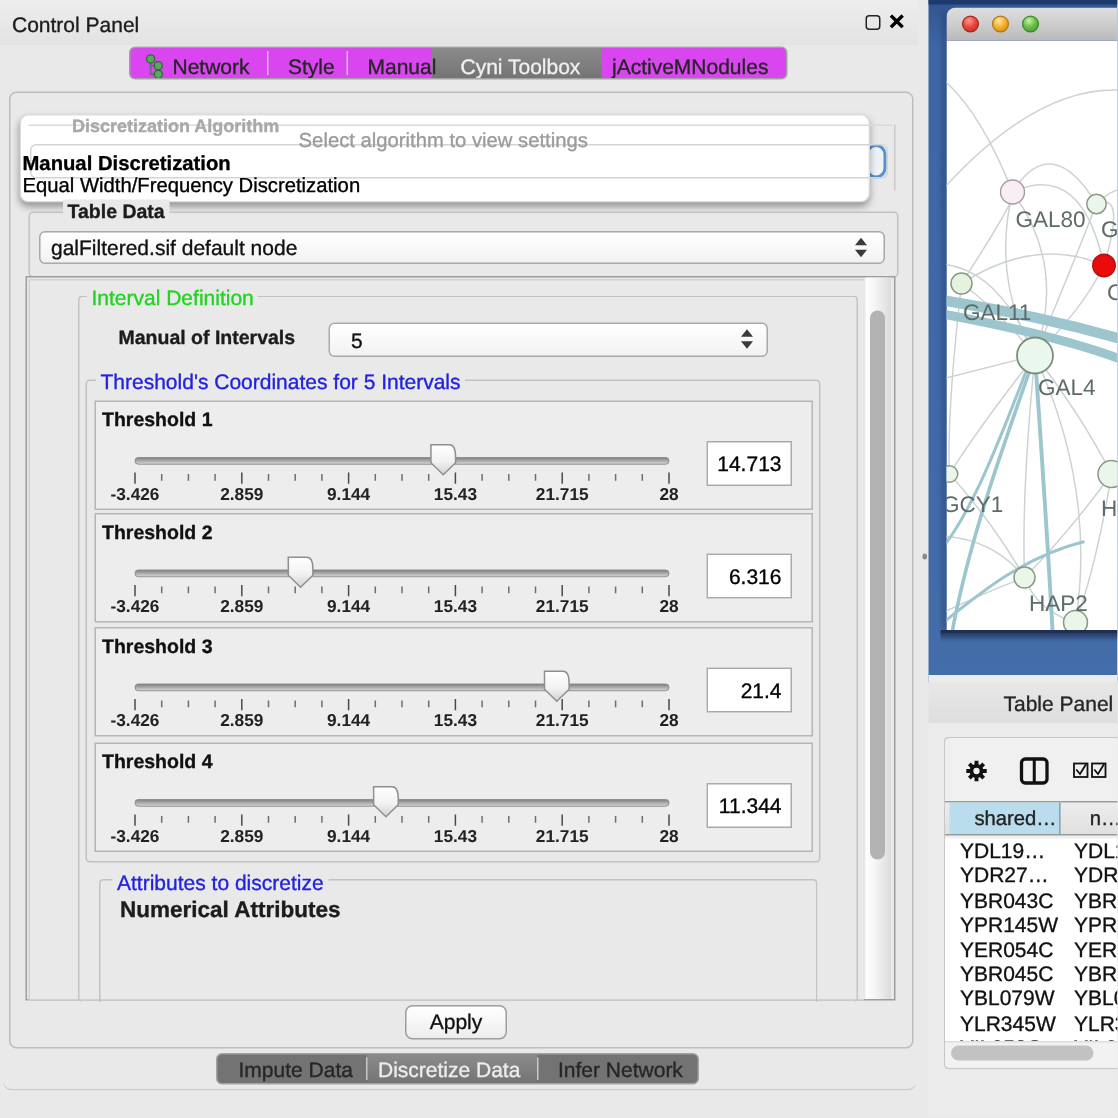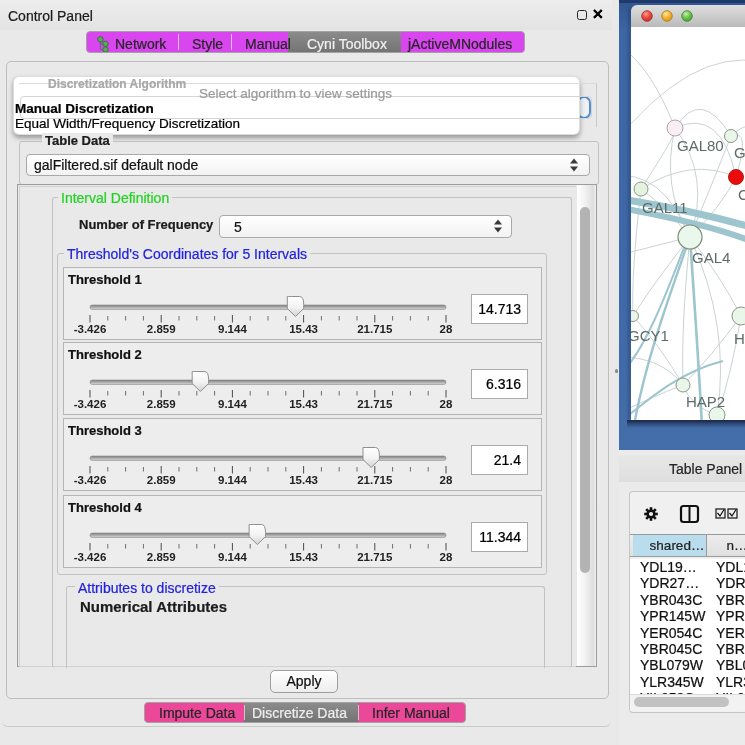--- a/index.html
+++ b/index.html
@@ -65,21 +65,21 @@
 
   <div class="abs" style="left:17px;top:184px;width:578px;height:481px;border:1px solid #9d9d9d;background:#e9e9e9;"></div>
 
   <div class="abs" style="left:577px;top:185px;width:17px;height:481px;background:linear-gradient(90deg,#ffffff,#f4f4f4 40%,#dcdcdc);"></div>
   <div class="abs" style="left:580px;top:207px;width:10px;height:366px;background:#b3b3b3;border-radius:5px;"></div>
   <div class="abs" style="left:19px;top:186px;width:556px;height:479px;border:1px solid #d2d2d2;border-right:none;"></div>
 
   <div class="abs" style="left:52px;top:197px;width:518px;height:470px;border:1px solid #c2c2c2;border-radius:3px;border-bottom:none;"></div>
   <div class="abs" style="left:58px;top:190px;background:#e9e9e9;padding:0 3px;font-size:14px;color:#21d421;">Interval Definition</div>
 
-  <div class="abs" style="left:79px;top:217px;font-size:13px;font-weight:bold;color:#1c1c1c;">Number of Frequency</div>
+  <div class="abs" style="left:79px;top:217px;font-size:13px;font-weight:bold;color:#1c1c1c;">Manual of Intervals</div>
   <div class="combo" style="left:219px;top:215px;width:291px;height:21px;">
     <div class="abs" style="left:14px;top:2.5px;">5</div>
     <svg class="abs" style="left:272px;top:2px;" width="12" height="16" viewBox="0 0 12 16">
         <path d="M 6 1.5 L 10 6.5 L 2 6.5 Z" fill="#3a3a3a"></path>
         <path d="M 6 14.5 L 10 9.5 L 2 9.5 Z" fill="#3a3a3a"></path>
       </svg>
   </div>
 
   <div class="abs" style="left:57px;top:253px;width:488px;height:320px;border:1px solid #c2c2c2;border-radius:3px;"></div>
   <div class="abs" style="left:64px;top:246px;background:#e9e9e9;padding:0 3px;font-size:14px;color:#2222dd;">Threshold's Coordinates for 5 Intervals</div>
@@ -266,27 +266,27 @@
   <div class="abs" style="left:471px;top:522px;width:57px;height:30px;background:#fff;border:1px solid #aaa;font-size:14px;color:#000;text-align:right;line-height:28px;padding-right:6px;box-sizing:border-box;">11.344</div>
 
   <div class="abs" style="left:66px;top:586px;width:477px;height:85px;border:1px solid #c2c2c2;border-radius:3px;border-bottom:none;"></div>
   <div class="abs" style="left:75px;top:580px;background:#e9e9e9;padding:0 3px;font-size:14px;color:#2222dd;">Attributes to discretize</div>
   <div class="abs" style="left:80px;top:598px;font-size:15px;font-weight:bold;color:#1c1c1c;">Numerical Attributes</div>
 
   <div class="abs" style="left:18px;top:668px;width:577px;height:29px;background:#e9e9e9;"></div>
 
   <div class="abs" style="left:270px;top:670px;width:66px;height:21px;background:linear-gradient(#ffffff,#ededed);border:1px solid #9e9e9e;border-radius:5px;font-size:14px;color:#111;text-align:center;line-height:20px;">Apply</div>
 
-  <div class="abs" style="left:144px;top:702px;width:320px;height:19px;background:#ec4899;border:1px solid #a2a2a2;border-radius:4px;overflow:hidden;">
+  <div class="abs" style="left:144px;top:702px;width:320px;height:19px;background:#737373;border:1px solid #a2a2a2;border-radius:4px;overflow:hidden;">
     <div class="abs" style="left:99px;top:0;width:114px;height:19px;background:linear-gradient(#8b8b8b,#747474);"></div>
     <div class="abs" style="left:99px;top:2px;width:1px;height:15px;background:#c8c8c8;"></div>
     <div class="abs" style="left:213px;top:2px;width:1px;height:15px;background:#c8c8c8;"></div>
     <div class="abs" style="left:14px;top:2px;font-size:14px;color:#262626;">Impute Data</div>
     <div class="abs" style="left:107px;top:2px;font-size:14px;color:#ededed;">Discretize Data</div>
-    <div class="abs" style="left:227px;top:2px;font-size:14px;color:#262626;">Infer Manual</div>
+    <div class="abs" style="left:227px;top:2px;font-size:14px;color:#262626;">Infer Network</div>
   </div>
 
   <div class="abs" style="left:615px;top:369px;width:3px;height:4px;background:#8a8a8a;border-radius:2px;"></div>
 
   <div class="abs" style="left:619px;top:0;width:126px;height:455px;background:linear-gradient(#31548f,#3c66a4 30px,#3f69a8 300px,#446ea9);"></div>
   <div class="abs" style="left:619px;top:0;width:126px;height:3px;background:#1d3a6b;"></div>
 
   <div class="abs" style="left:628px;top:8px;width:3px;height:412px;background:rgba(20,32,64,0.3);filter:blur(1.5px);"></div>
 
   <div class="abs" style="left:631px;top:5px;width:114px;height:22px;background:linear-gradient(#dedede,#cfcfcf 45%,#b9b9b9);border-radius:6px 0 0 0;border-bottom:1px solid #8e8e8e;"></div>

